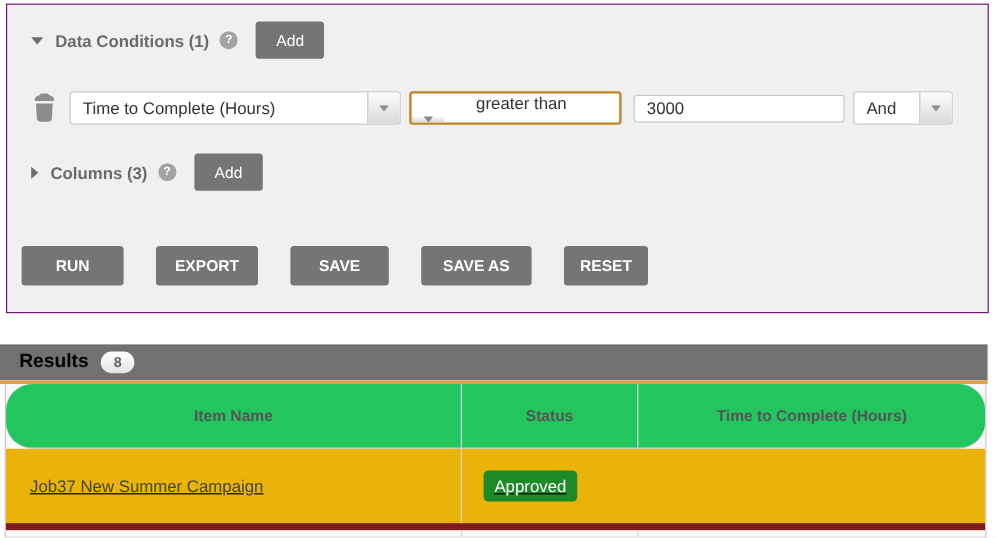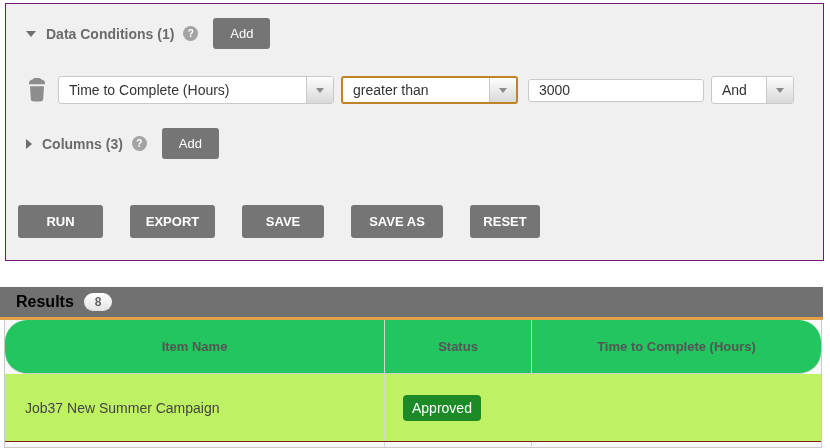--- a/index.html
+++ b/index.html
@@ -85,21 +85,21 @@
     background: linear-gradient(#fdfdfd, #d9d9d9);
     display: flex; align-items: center; justify-content: center;
   }
   .combo-arrow {
     width: 0; height: 0;
     border-left: 4px solid transparent;
     border-right: 4px solid transparent;
     border-top: 5px solid #8a8a8a;
   }
   .field-select { width: 276px; margin-right: 7px; }
-  .op-select { width: 177px; margin-right: 10px; }
+  .op-select { width: 177px; margin-right: 10px; flex-direction: column; }
   .value-input {
     width: 176px; height: 23px; margin-right: 7px;
     border: 1px solid #c9c9c9; border-radius: 3px;
     padding-left: 10px; font-size: 14px; color: #333333;
     font-family: "Liberation Sans", sans-serif;
     background: #ffffff;
   }
   .conj-select { width: 83px; }
 
   
@@ -139,21 +139,21 @@
     width: 818px; height: 128px;
     border: 1px solid #c9c9c9; border-top: none;
     background: #f8f8f8; overflow: hidden;
   }
   .t-row { display: grid; grid-template-columns: 380px 147px 1fr; }
   .t-head { background: #22c55e; height: 54px; border-bottom: 1px solid #cccccc; border-radius: 22px; }
   .t-head .t-cell {
     display: flex; align-items: center; justify-content: center;
     font-size: 13px; font-weight: bold; color: #555555;
   }
-  .t-body { background: #bef264; height: 68px; border-bottom: 1px solid #7f1d1d; }
+  .t-body { background: #eab308; height: 68px; border-bottom: 6px solid #7f1d1d; text-decoration: underline; }
   .t-body .t-cell { display: flex; align-items: center; font-size: 14px; color: #444444; }
   .t-sliver { background: #f8f8f8; height: 24px; }
   .t-cell { border-right: 1px solid #d6d6d6; }
   .t-cell:last-child { border-right: none; }
   .cell-name { padding-left: 20px; }
   .cell-status { padding-left: 18px; }
   .cell-time { padding-left: 18px; }
   .status-badge {
     background: #1d8a28; color: #ffffff;
     font-size: 14px; border-radius: 4px;

